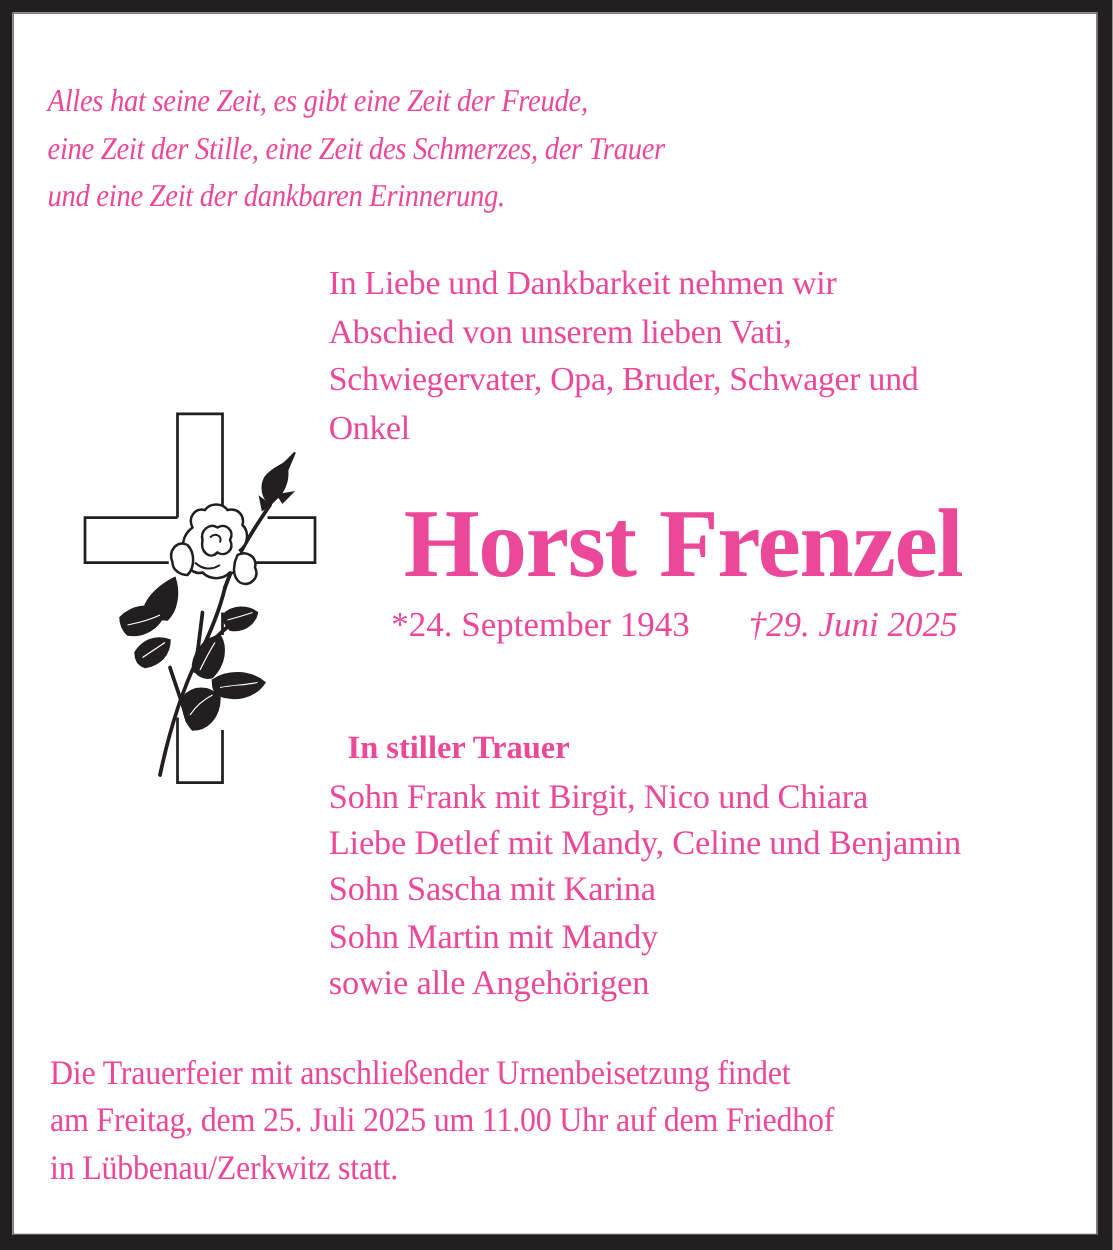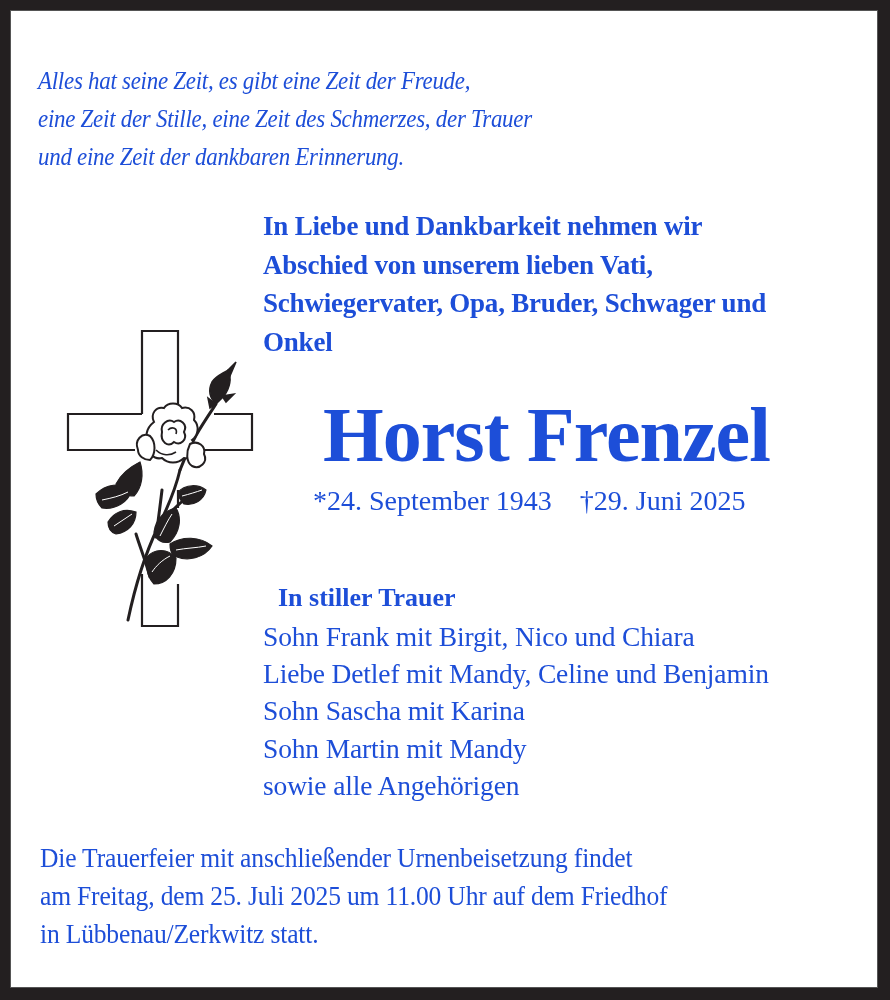--- a/index.html
+++ b/index.html
@@ -14,21 +14,21 @@
       overflow: hidden;
     }
     .card {
       position: absolute;
       left: 10px;
       top: 10px;
       width: 868px;
       height: 978px;
       background: #ffffff;
       box-shadow: inset 0 0 0 1px #555;
-      color: #1d4ed8;
+      color: #ec4899;
       font-family: "Liberation Serif", "DejaVu Serif", serif;
     }
     .abs { position: absolute; margin: 0; }
 
     .motto {
       left: 28px;
       top: 52px;
       font-style: italic;
       font-size: 25.5px;
       line-height: 38px;
@@ -40,41 +40,41 @@
     .motto div { display: block; }
 
     .intro {
       left: 253px;
       top: 197px;
       font-size: 27px;
       line-height: 38.5px;
       white-space: nowrap;
       letter-spacing: -0.2px;
     }
-    .intro div { display: block; font-weight: bold; }
+    .intro div { display: block; }
 
     .name {
       left: 313px;
       top: 380px;
       font-size: 78px;
       font-weight: bold;
       line-height: 90px;
       letter-spacing: -1px;
       white-space: nowrap;
     }
 
     .dates {
       left: 303px;
       top: 473px;
       font-size: 28px;
       line-height: 36px;
       white-space: nowrap;
     }
     .dates span { display: inline-block; }
-    .dates .died { margin-left: 21px; }
+    .dates .died { margin-left: 40px; font-style: italic; }
 
     .mourning-heading {
       left: 253px;
       top: 570px;
       font-size: 26px;
       font-weight: bold;
       line-height: 36px;
       white-space: nowrap;
       margin-left: 15px;
     }

